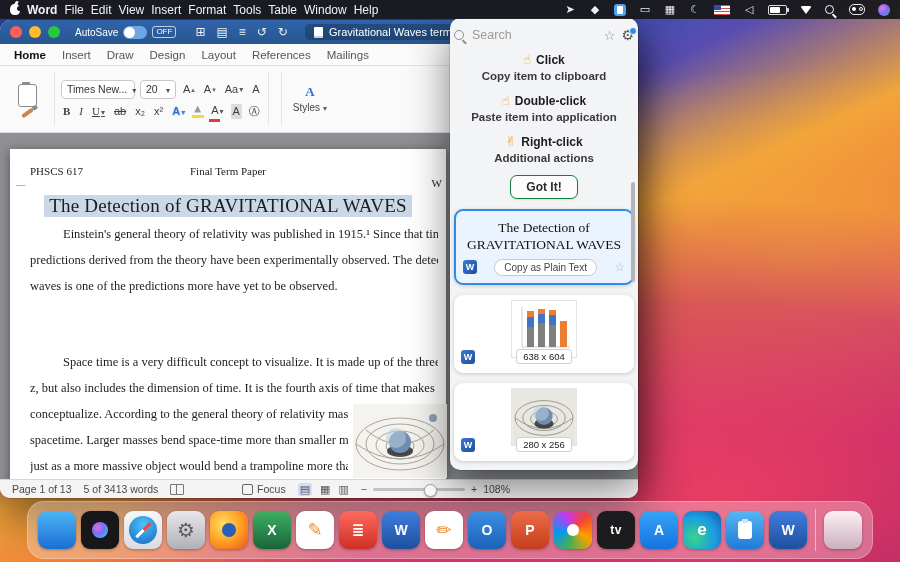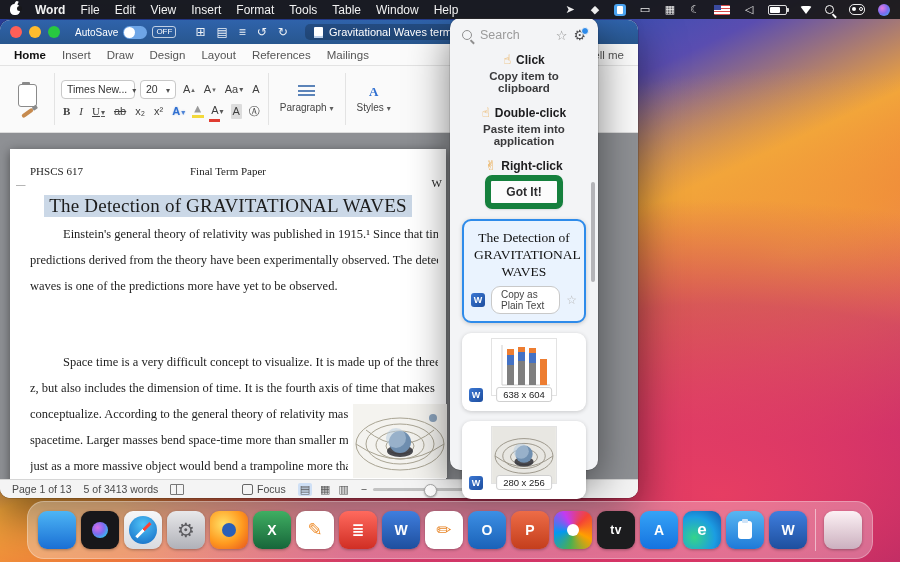--- a/index.html
+++ b/index.html
@@ -6,21 +6,21 @@
     font-family:"Liberation Sans","DejaVu Sans",sans-serif;-webkit-font-smoothing:antialiased;}
   body{position:relative;background:#203a8c;}
   
   .wallpaper{position:absolute;inset:0;
     background:
       radial-gradient(95% 75% at 80% 88%, rgba(232,62,98,.95) 0%, rgba(196,42,109,.55) 45%, rgba(196,42,109,0) 70%),
       radial-gradient(70% 55% at 88% 45%, rgba(242,165,58,.9) 0%, rgba(242,165,58,0) 60%),
       linear-gradient(155deg,#2a3f9d 0%,#3150b5 28%,#5a4db0 38%,#f2a53a 52%,#ef7a3a 62%,#e84e62 74%,#c42a6d 87%,#8f1b5f 100%);}
   
   .menubar{position:absolute;top:0;left:0;right:0;height:19px;background:rgba(24,24,27,.94);
-    display:flex;align-items:center;padding:0 10px;gap:15px;color:#f2f2f2;font-size:12px;z-index:70;}
+    display:flex;align-items:center;padding:0 10px;gap:7px;color:#f2f2f2;font-size:12px;z-index:70;}
   .apple{width:10px;height:11px;background:#fff;border-radius:45% 45% 42% 42%;position:relative;flex:0 0 auto;}
   .apple::before{content:"";position:absolute;right:-2px;top:2px;width:5px;height:5px;border-radius:50%;background:rgba(24,24,27,1);}
   .apple::after{content:"";position:absolute;top:-3px;left:5px;width:3px;height:4px;background:#fff;border-radius:60% 0 60% 0;transform:rotate(25deg);}
   .mitem{cursor:default;}
   .mitem.bold{font-weight:700;}
   .mb-right{margin-left:auto;display:flex;align-items:center;gap:13px;}
   .mb-ic{color:#ededed;font-size:11px;display:flex;align-items:center;justify-content:center;min-width:12px;height:13px;}
   .mb-paste-chip{width:12px;height:12px;background:#4aa3f0;border-radius:3px;position:relative;}
   .mb-paste-chip::after{content:"";position:absolute;left:3px;top:2px;width:6px;height:8px;background:#fff;border-radius:1px;}
   .mb-flag{width:16px;height:10px;background:repeating-linear-gradient(180deg,#d84a4a 0 1.5px,#fff 1.5px 3px);position:relative;border-radius:1px;}
@@ -115,36 +115,36 @@
   .sb-spacer{flex:1;}
   .focus-grp{display:flex;align-items:center;gap:4px;}
   .focus-ic{width:9px;height:9px;border:1px solid #666;border-radius:2px;}
   .views{display:flex;align-items:center;gap:8px;font-size:11px;color:#555;}
   .view-btn.active{background:#cfe0f5;border-radius:2px;padding:0 2px;}
   .zoom{display:flex;align-items:center;gap:6px;}
   .track{width:92px;height:3px;background:#c2c2c2;border-radius:2px;position:relative;}
   .knob{position:absolute;left:55%;top:-4px;width:11px;height:11px;background:#fff;border:1px solid #a8a8a8;border-radius:50%;box-shadow:0 1px 2px rgba(0,0,0,.3);}
   .sb-end{width:104px;}
   
-  .panel{position:absolute;left:450px;top:18px;width:148px;height:452px;background:#f3f4f6;border-radius:10px;
-    box-shadow:0 16px 42px rgba(0,0,0,.5),0 0 0 .5px rgba(0,0,0,.2);z-index:50;padding:6px 12px;box-sizing:border-box;}
+  .panel{position:absolute;left:450px;top:18px;width:188px;height:452px;background:#f3f4f6;border-radius:10px;
+    box-shadow:0 16px 42px rgba(0,0,0,.5),0 0 0 .5px rgba(0,0,0,.2);z-index:50;padding:6px 4px;box-sizing:border-box;}
   .p-head{display:flex;align-items:center;gap:6px;height:22px;}
   .p-mag{width:8px;height:8px;border:1.5px solid #8f8f8f;border-radius:50%;position:relative;flex:0 0 auto;}
   .p-mag::after{content:"";position:absolute;right:-4px;bottom:-3px;width:5px;height:1.5px;background:#8f8f8f;transform:rotate(45deg);}
   .p-search{flex:1;border:none;background:transparent;outline:none;font-size:12.5px;color:#333;min-width:0;
     font-family:"Liberation Sans","DejaVu Sans",sans-serif;}
   .p-search::placeholder{color:#9b9b9b;}
   .p-star{color:#8f8f8f;font-size:13px;}
   .p-gear{color:#4f4f52;font-size:14px;position:relative;line-height:14px;}
   .p-gear::after{content:"";position:absolute;right:-3px;top:-1px;width:6px;height:6px;border-radius:50%;background:#2e8bea;border:1.5px solid #f3f4f6;}
   .tips{text-align:center;margin-top:6px;}
   .tip-g{font-size:12px;font-weight:700;color:#1c1c1e;display:flex;justify-content:center;align-items:center;gap:5px;}
   .hand{color:#e9a23b;font-size:13px;font-weight:400;}
   .tip-d{font-size:11.5px;color:#3a3a3c;margin:3px 0 11px;font-weight:bold;}
-  .gotit{display:block;margin:2px auto 10px;padding:4px 15px;background:#fcfcfc;border:6px solid #15803d;
+  .gotit{display:block;margin:2px auto 10px;padding:4px 15px;background:#fcfcfc;border:1px solid #15803d;
     border-radius:7px;font-size:12px;font-weight:600;color:#2c2c2e;box-shadow:0 1px 2px rgba(0,0,0,.1);cursor:default;
     font-family:"Liberation Sans","DejaVu Sans",sans-serif;}
   .cards{display:flex;flex-direction:column;gap:10px;}
   .card{position:relative;border-radius:9px;background:#fff;box-shadow:0 1px 4px rgba(0,0,0,.18);box-sizing:border-box;}
   .card.selected{border:2px solid #2e8bea;background:#eaf3fe;}
   .card-title{font-family:"Liberation Serif","DejaVu Serif",serif;font-size:13.5px;color:#101010;text-align:center;
     padding:9px 10px 5px;line-height:1.25;}
   .card-bottom{display:flex;align-items:center;gap:6px;padding:0 7px 7px;}
   .wbadge{width:14px;height:14px;border-radius:3px;background:linear-gradient(135deg,#3b77d3,#1e4e9e);color:#fff;
     font-size:9px;font-weight:700;display:flex;align-items:center;justify-content:center;flex:0 0 auto;
@@ -315,27 +315,20 @@
         <span class="hl-pen"></span>
         <span class="rbtn fc">
             <span>A</span>
             <span class="chev"></span>
           </span>
         <span class="rbtn shade">A</span>
         <span class="rbtn">Ⓐ</span>
       </div>
     </div>
     <div class="vdiv"></div>
-    <div class="rgroup collapsed">
-      <span class="grp-ic para-ic"></span>
-      <span class="grp-label">
-          <span>Paragraph</span>
-          <span class="chev"></span>
-        </span>
-    </div>
     <div class="vdiv"></div>
     <div class="rgroup collapsed">
       <span class="grp-ic styles-ic"></span>
       <span class="grp-label">
           <span>Styles</span>
           <span class="chev"></span>
         </span>
     </div>
   </div>
 
@@ -417,20 +410,21 @@
     <div class="tip-d">Copy item to clipboard</div>
     <div class="tip-g">
       <span class="hand">☝</span>
       <span>Double-click</span>
     </div>
     <div class="tip-d">Paste item into application</div>
     <div class="tip-g">
       <span class="hand">✌</span>
       <span>Right-click</span>
     </div>
+    <div class="tip-d">Additional actions</div>
     <button class="gotit">Got It!</button>
   </div>
   <div class="cards">
     <div class="card selected">
       <div class="card-title">The Detection of GRAVITATIONAL WAVES</div>
       <div class="card-bottom">
         <span class="wbadge">W</span>
         <span class="pill">Copy as Plain Text</span>
         <span class="fav-star">☆</span>
       </div>

